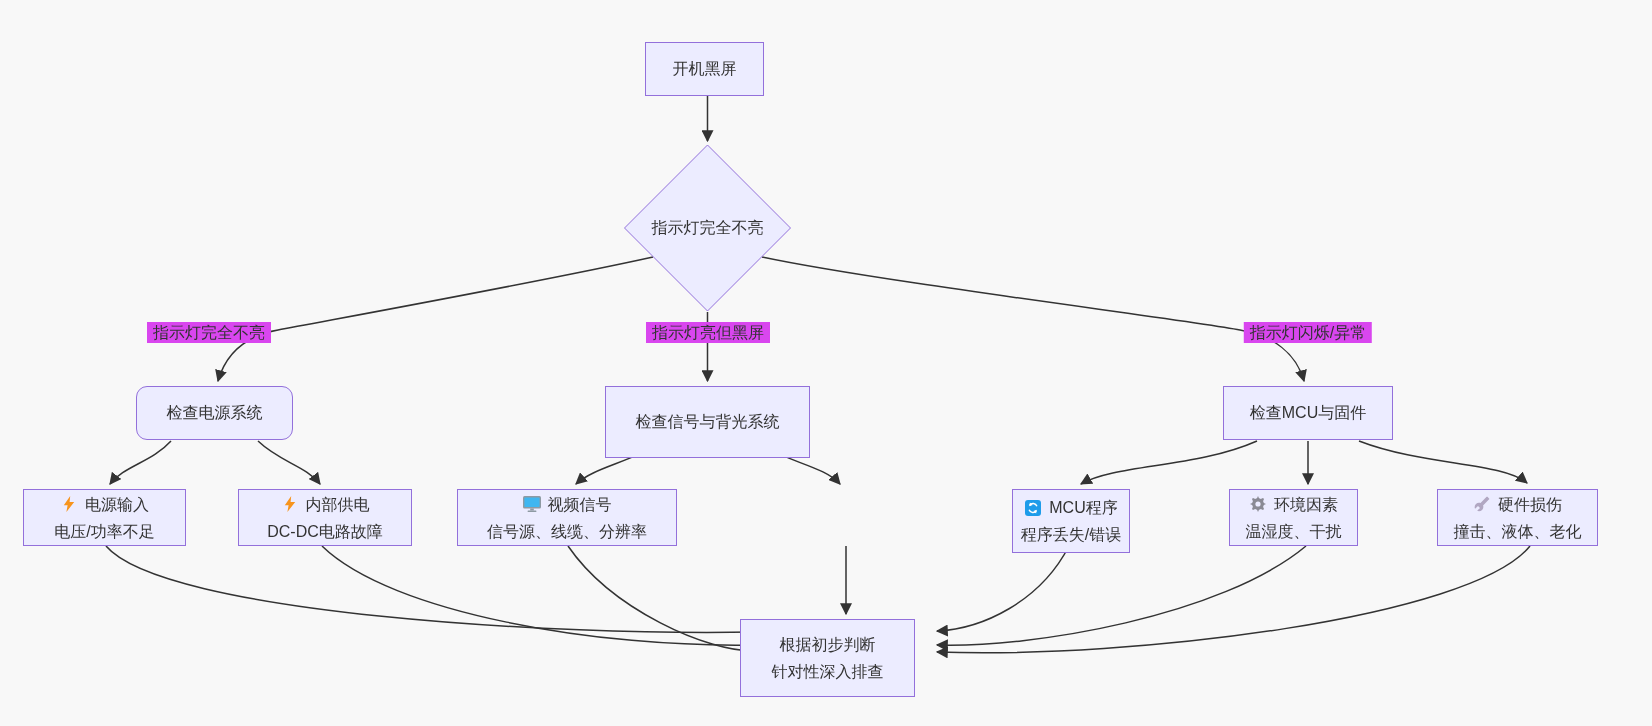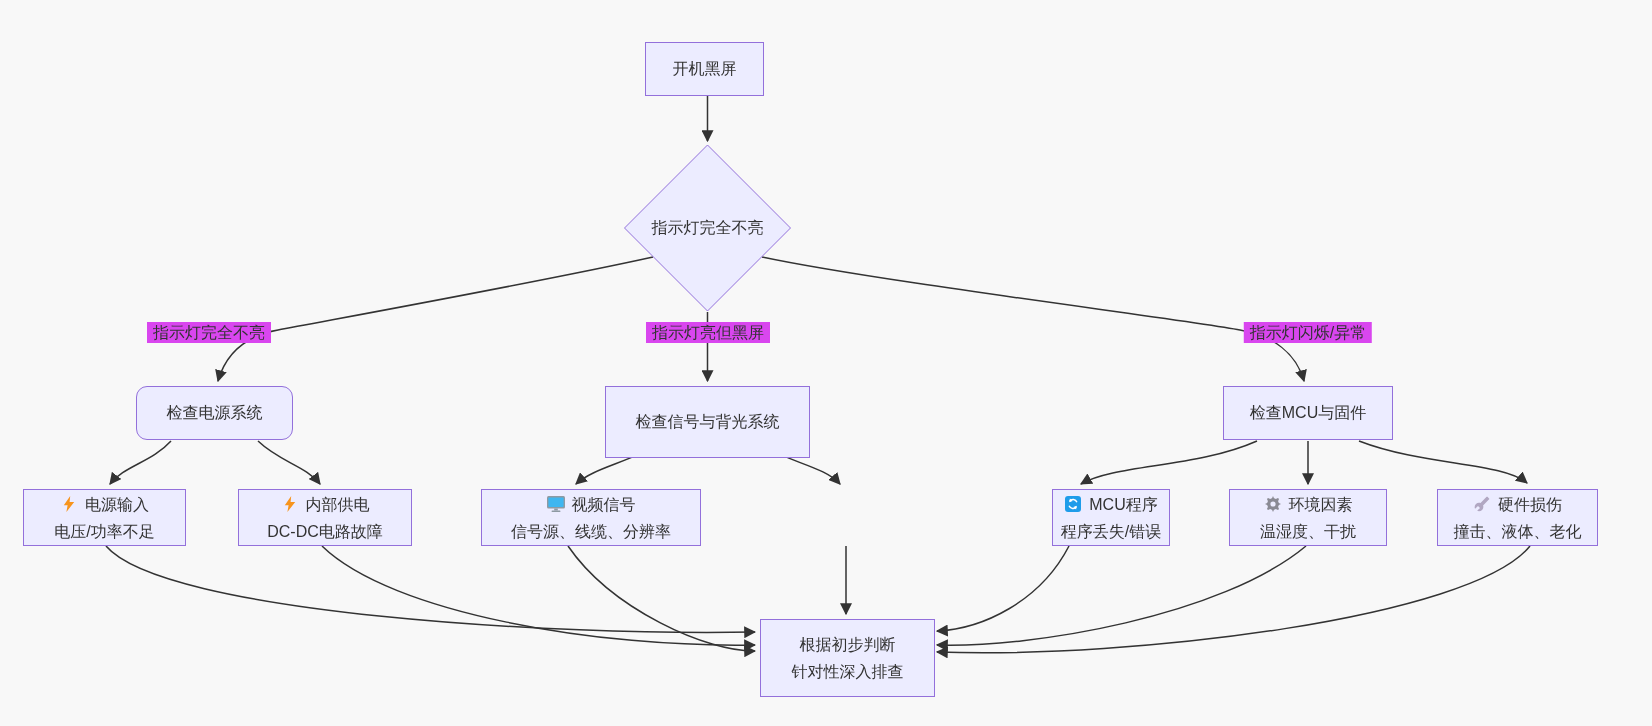--- a/index.html
+++ b/index.html
@@ -149,53 +149,53 @@
       <span class="icon">
         <svg width="12" height="16" viewBox="0 0 12 16">
             <path d="M7.2 0 L0.8 9.2 H4.6 L3.4 16 L11.2 6 H6.6 Z" fill="#F7941D"></path>
           </svg>
       </span>
       <span>电源输入</span>
     </div>
     <div class="subtitle">电压/功率不足</div>
   </div>
 
-  <div class="node" style="left:457px; top:489px; width:220px; height:57px;margin-left:24px;">
+  <div class="node" style="left:457px; top:489px; width:220px; height:57px;">
     <div class="title-row">
       <span class="icon">
         <svg width="18" height="16" viewBox="0 0 18 16">
           <rect x="0" y="0" width="18" height="12.5" rx="1.5" fill="#8E9AA3"></rect>
           <rect x="1.4" y="1.4" width="15.2" height="9.7" rx="0.8" fill="#3FB6F0"></rect>
           <rect x="7.2" y="12.5" width="3.6" height="2" fill="#8E9AA3"></rect>
           <rect x="4.5" y="14.5" width="9" height="1.5" rx="0.75" fill="#8E9AA3"></rect>
         </svg>
       </span>
       <span>视频信号</span>
     </div>
     <div class="subtitle">信号源、线缆、分辨率</div>
   </div>
 
 
-  <div class="node" style="left:1012px; top:489px; width:118px; height:57px;margin-left:40px;">
+  <div class="node" style="left:1012px; top:489px; width:118px; height:64px;">
     <div class="title-row">
       <span class="icon">
         <svg width="16" height="16" viewBox="0 0 16 16">
           <rect width="16" height="16" rx="3" fill="#1E9CEA"></rect>
           <path d="M11.9 6.2 A4.1 4.1 0 0 0 4.6 5.4" fill="none" stroke="#ffffff" stroke-width="1.5"></path>
           <path d="M4.1 9.8 A4.1 4.1 0 0 0 11.4 10.6" fill="none" stroke="#ffffff" stroke-width="1.5"></path>
           <path d="M4.9 2.4 L4.2 6.3 L7.7 5.1 Z" fill="#ffffff"></path>
           <path d="M11.1 13.6 L11.8 9.7 L8.3 10.9 Z" fill="#ffffff"></path>
         </svg>
       </span>
       <span>MCU程序</span>
     </div>
     <div class="subtitle">程序丢失/错误</div>
   </div>
 
-  <div class="node" style="left:1229px; top:489px; width:158px; height:57px;">
+  <div class="node" style="left:1229px; top:489px; width:129px; height:57px;">
     <div class="title-row">
       <span class="icon">
         <svg width="16" height="16" viewBox="0 0 16 16">
           <path fill="#8A8A94" d="M8 0l1 2.2a6 6 0 0 1 1.8.75L13 2l1 1-.95 2.2a6 6 0 0 1 .75 1.8L16 8l-2.2 1a6 6 0 0 1-.75 1.8L14 13l-1 1-2.2-.95a6 6 0 0 1-1.8.75L8 16l-1-2.2a6 6 0 0 1-1.8-.75L3 14l-1-1 .95-2.2a6 6 0 0 1-.75-1.8L0 8l2.2-1a6 6 0 0 1 .75-1.8L2 3l1-1 2.2.95A6 6 0 0 1 7 2.2Z"></path>
           <circle cx="8" cy="8" r="2.6" fill="#ECECFF"></circle>
         </svg>
       </span>
       <span>环境因素</span>
     </div>
     <div class="subtitle">温湿度、干扰</div>
@@ -206,18 +206,18 @@
       <span class="icon">
         <svg width="16" height="16" viewBox="0 0 24 24">
           <path transform="translate(0,24) scale(1,-1)" fill="#B1A7C2" d="M22.7 19l-9.1-9.1c.9-2.3.4-5-1.5-6.9-2-2-5-2.4-7.4-1.3L9 6 6 9 1.6 4.7C.4 7.1.9 10.1 2.9 12.1c1.9 1.9 4.6 2.4 6.9 1.5l9.1 9.1c.4.4 1 .4 1.4 0l2.3-2.3c.5-.4.5-1.1.1-1.4z"></path>
         </svg>
       </span>
       <span>硬件损伤</span>
     </div>
     <div class="subtitle">撞击、液体、老化</div>
   </div>
 
-  <div class="node" style="left:760px; top:619px; width:175px; height:78px;">
+  <div class="node" style="left:740px; top:619px; width:175px; height:78px;">
     <div class="conclusion-line">根据初步判断</div>
     <div class="conclusion-line">针对性深入排查</div>
   </div>
 
 </div>
 
 </body></html>

